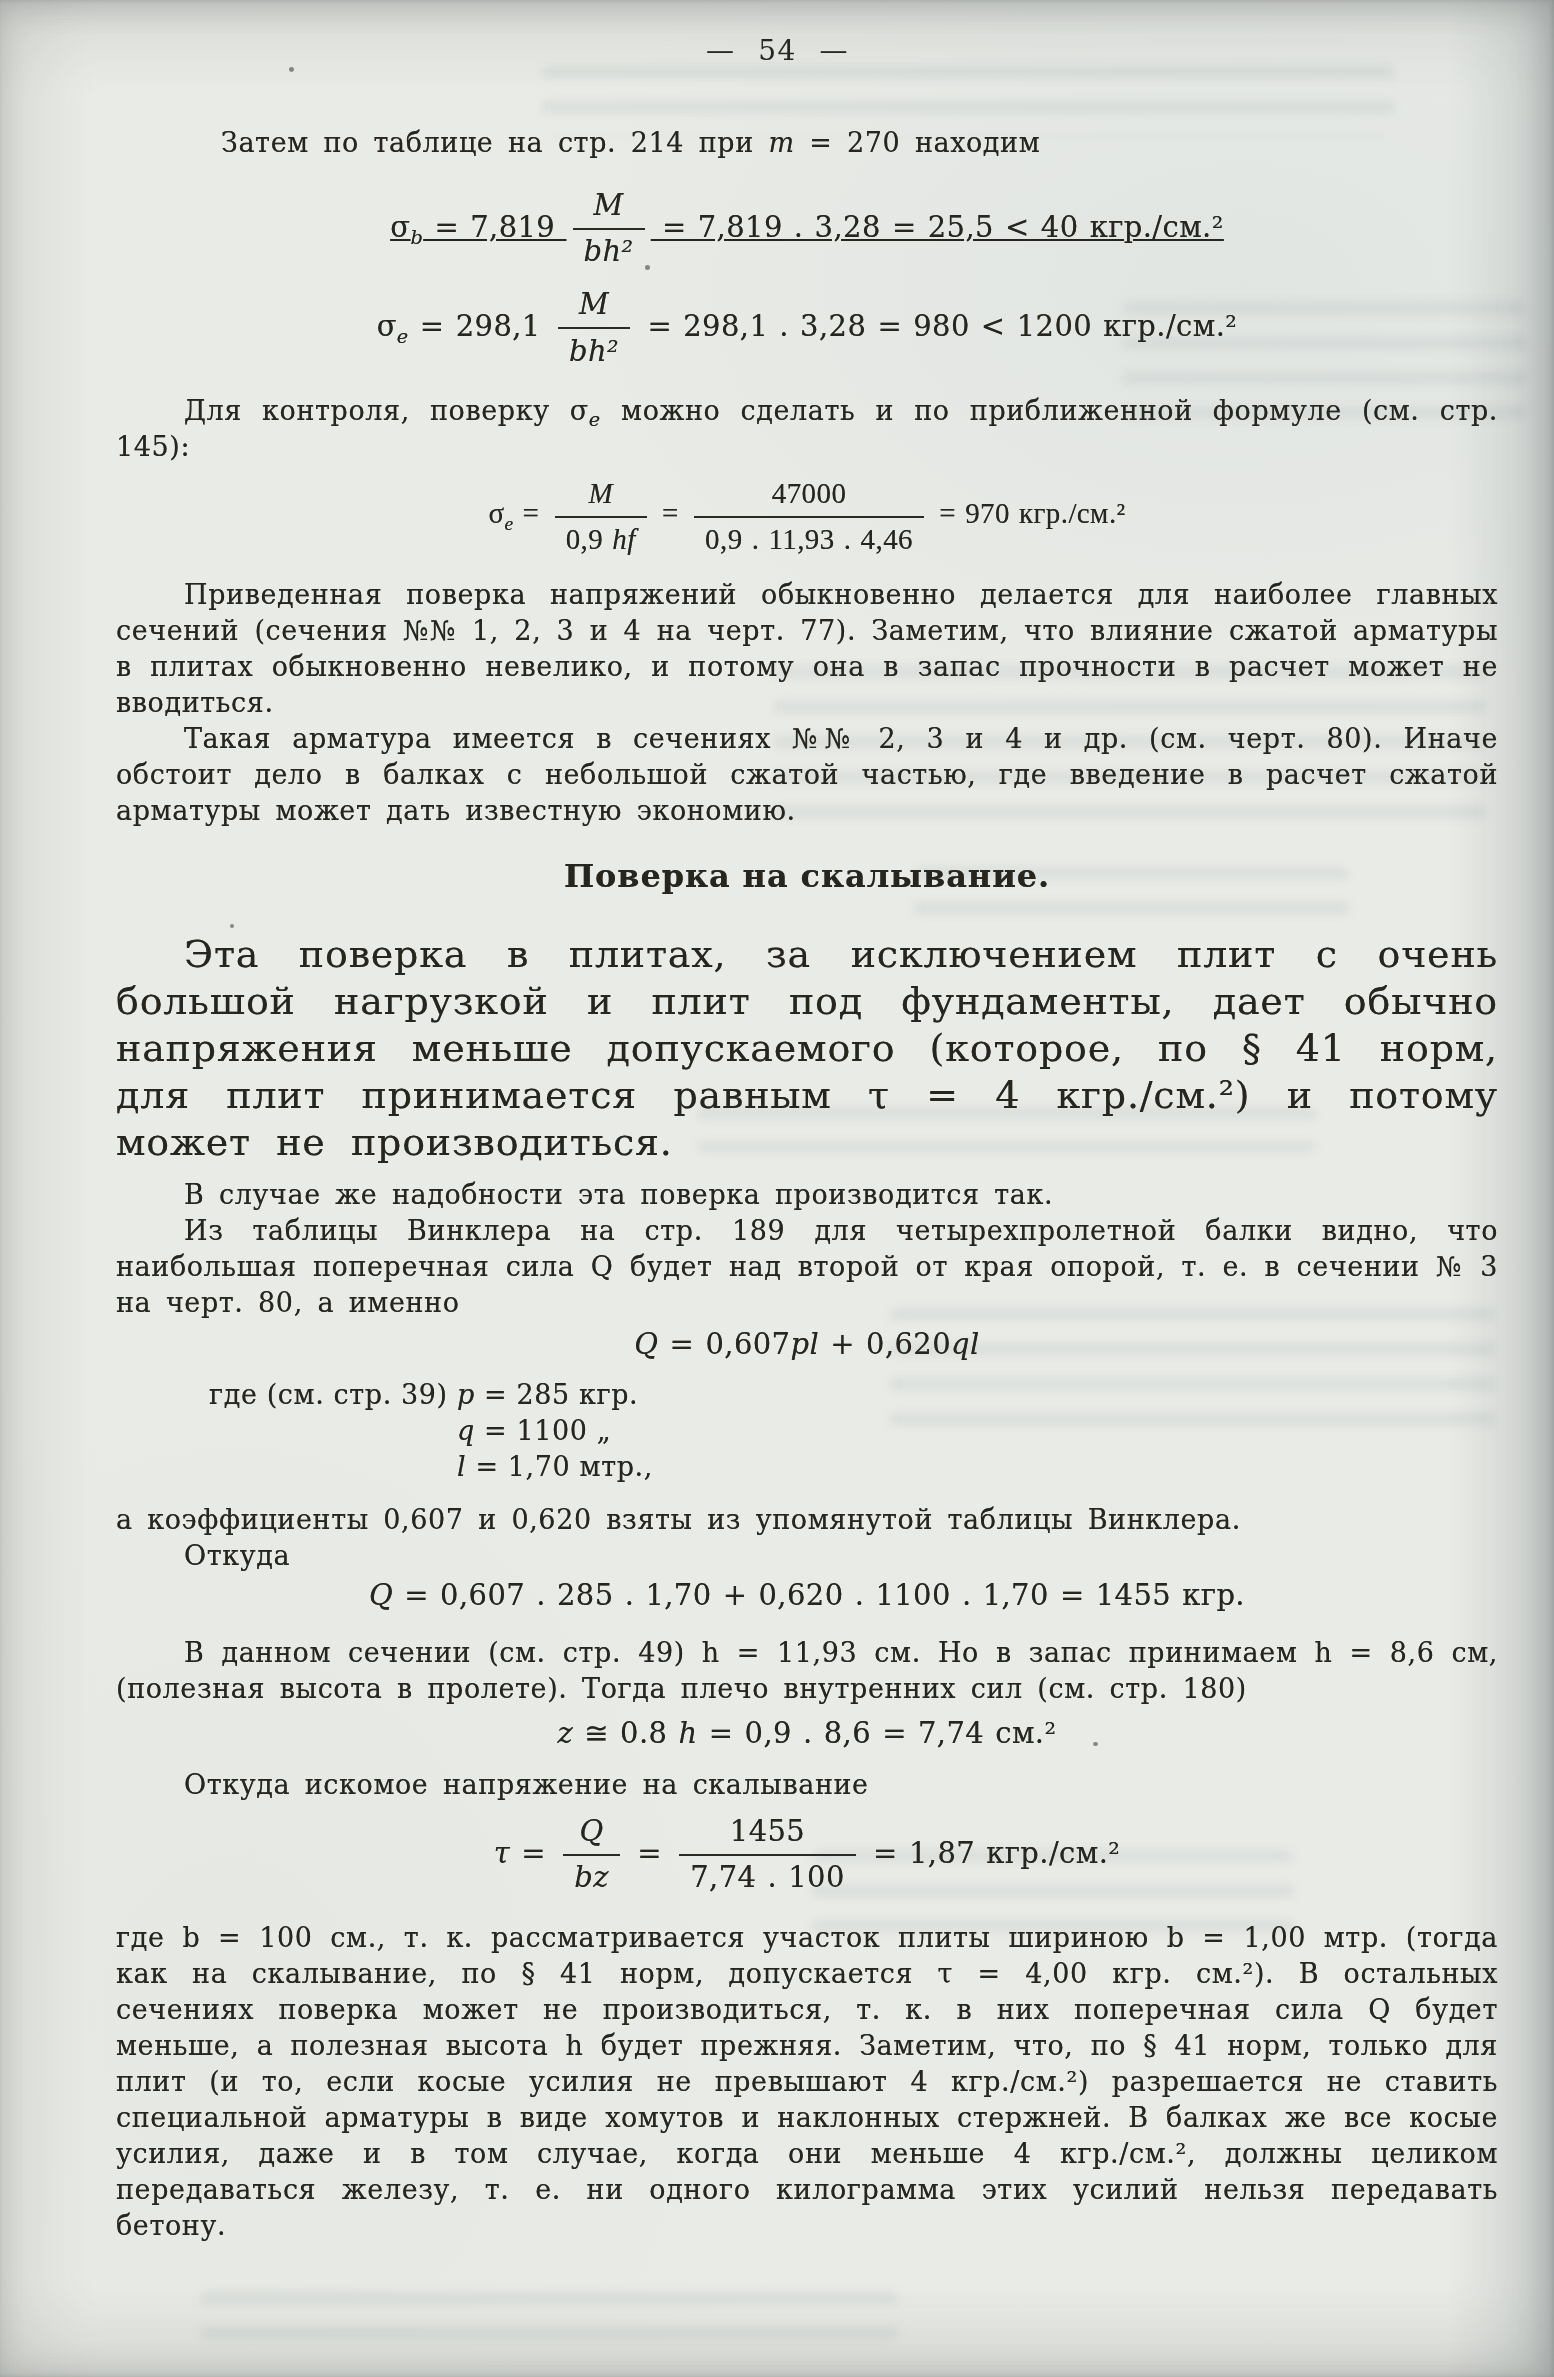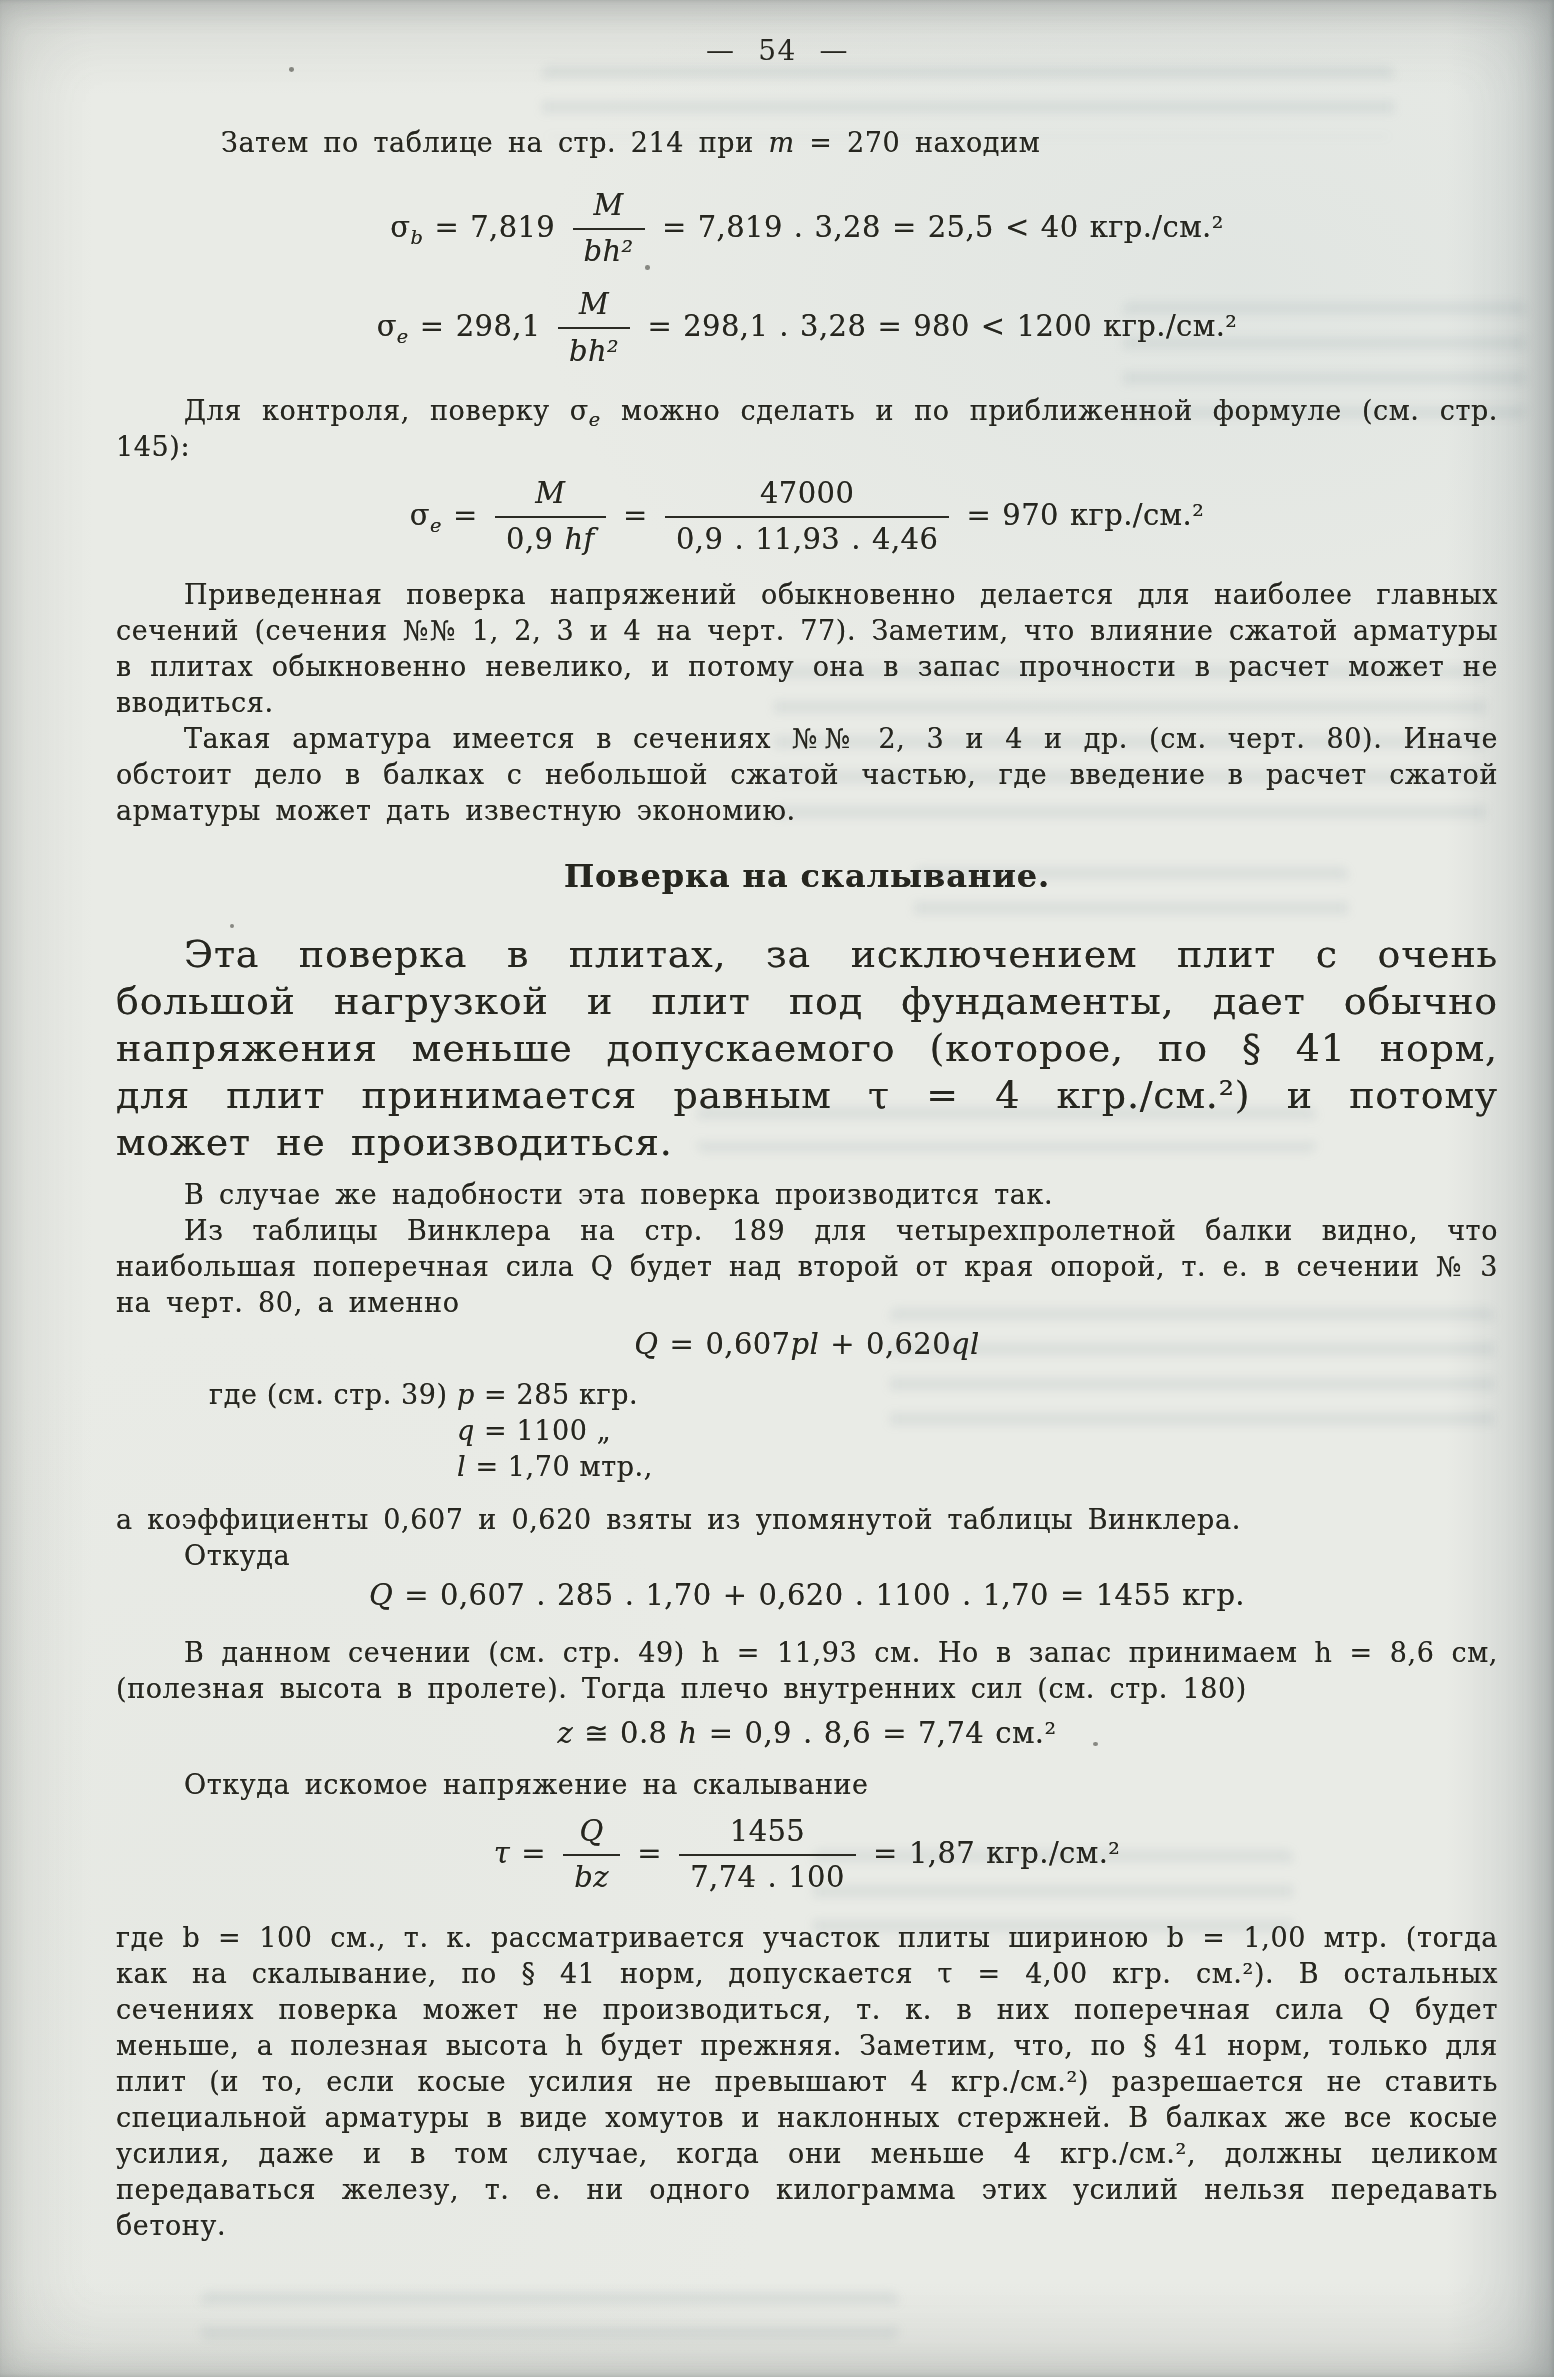--- a/index.html
+++ b/index.html
@@ -63,23 +63,23 @@
     font-size: 32px; font-weight: bold; text-align: center;
     margin: 28px 0 36px; letter-spacing: 0.9px;
   }
   .formula {
     text-align: center; font-size: 29px; line-height: 1.15; letter-spacing: 0.4px;
     word-spacing: 1.5px;
   }
   .frac { display: inline-block; vertical-align: middle; text-align: center; margin: 0 6.2px; }
   .frac .num { display: block; padding: 0 11px 5.4px; border-bottom: 2.3px solid #2b2b24; }
   .frac .den { display: block; padding: 5.4px 11px 0; }
-  .f-sigma-b { margin: 23px 0 20px; }
+  .f-sigma-b { margin: 23px 0 20px; text-decoration: underline; }
   .f-sigma-e { margin: 20px 0 25px; }
-  .f-approx  { margin: 12.4px 0 20px; }
+  .f-approx  { margin: 12.4px 0 20px; font-family: Liberation Serif, serif; }
   .f-q       { margin: 7.7px 0 15.5px; }
   .f-qval    { margin: 4.6px 0 23px; }
   .f-z       { margin: 9.3px 0 17px; }
   .f-tau     { margin: 12.4px 0 25px; }
   .defs { font-size: 27px; line-height: 36px; letter-spacing: 0.6px; margin-bottom: 17px; }
   .defs .row { display: block; }
   .defs .r1 { padding-left: 93px; }
   .defs .r2 { padding-left: 341px; }
   .mb0 { margin-bottom: 11px; }
   .sp-above-heading { margin-top: 6.2px; }

